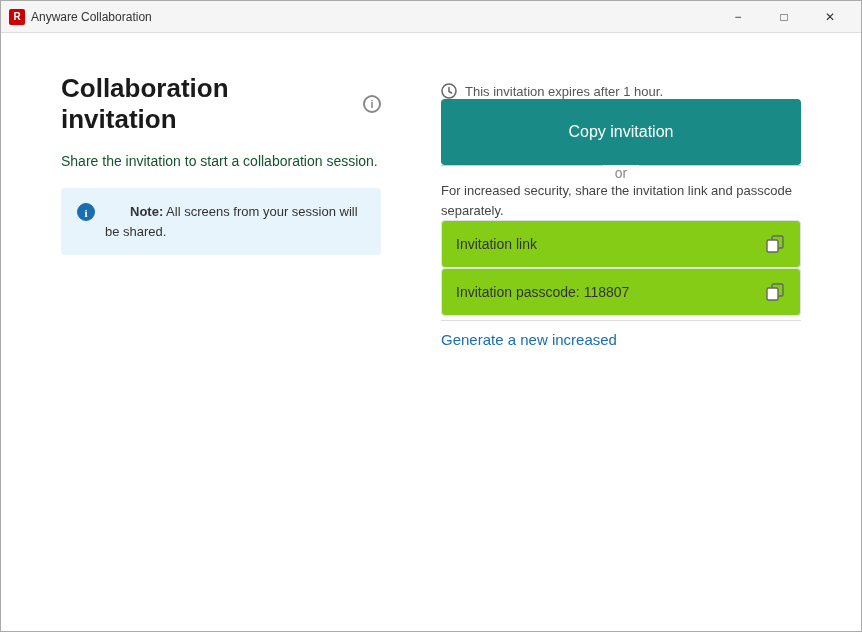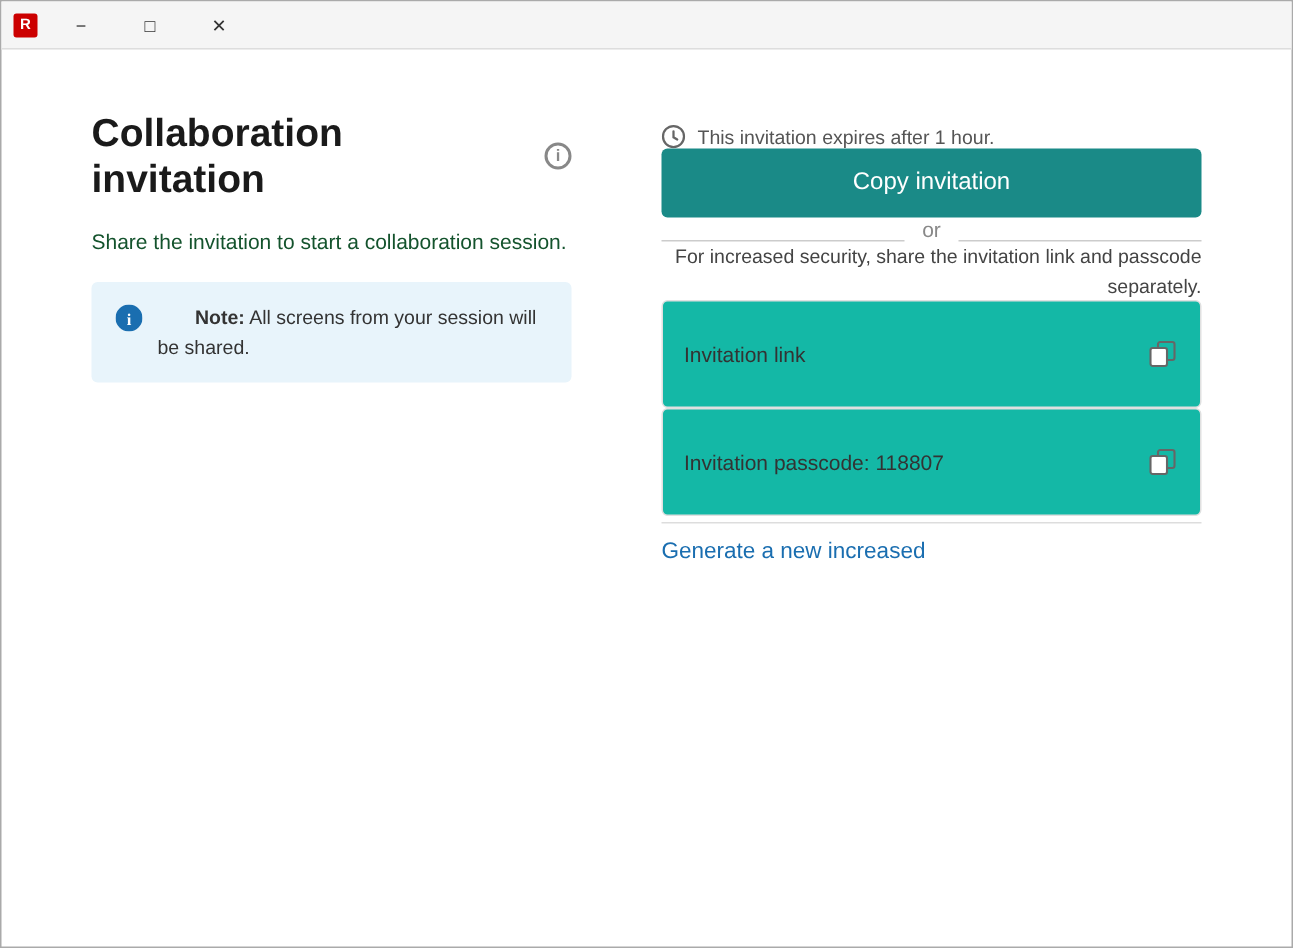--- a/index.html
+++ b/index.html
@@ -153,56 +153,55 @@
       gap: 8px;
       color: #555;
       font-size: 13px;
     }
 
     .copy-btn {
       background: #1a8a87;
       color: white;
       border: none;
       border-radius: 4px;
-      padding: 14px;
+      padding: 24px;
       font-size: 16px;
       font-weight: 500;
       cursor: pointer;
       width: 100%;
       text-align: center;
     }
 
     .or-divider {
       display: flex;
-      align-items: flex-end;
+      align-items: flex-start;
       gap: 12px;
       color: #888;
       font-size: 14px;
     }
 
     .or-divider::before,
     .or-divider::after {
       content: '';
       flex: 1;
       height: 1px;
       background: #ccc;
     }
 
     .security-text {
       font-size: 13px;
       color: #444;
       line-height: 1.5;
-      text-align: right;
     }
 
     .field-row {
-      background: #14b8a6;
+      background: #84cc16;
       border: 1px solid #e0e0e0;
       border-radius: 4px;
-      padding: 24px 14px;
+      padding: 12px 14px;
       display: flex;
       align-items: center;
       justify-content: space-between;
       font-size: 14px;
       color: #333;
     }
 
     .copy-field-btn {
       background: transparent;
       border: none;
@@ -230,20 +229,21 @@
   </style>
 </head>
 <body>
 
 <div class="window">
 
   <div class="title-bar">
     <div class="title-bar-icon">
       <span>R</span>
     </div>
+    <span class="title-bar-text">Anyware Collaboration</span>
     <div class="title-bar-controls">
       <button class="title-bar-btn">−</button>
       <button class="title-bar-btn">□</button>
       <button class="title-bar-btn close">✕</button>
     </div>
   </div>
 
   <div class="content">
 
     <div class="left-panel">

